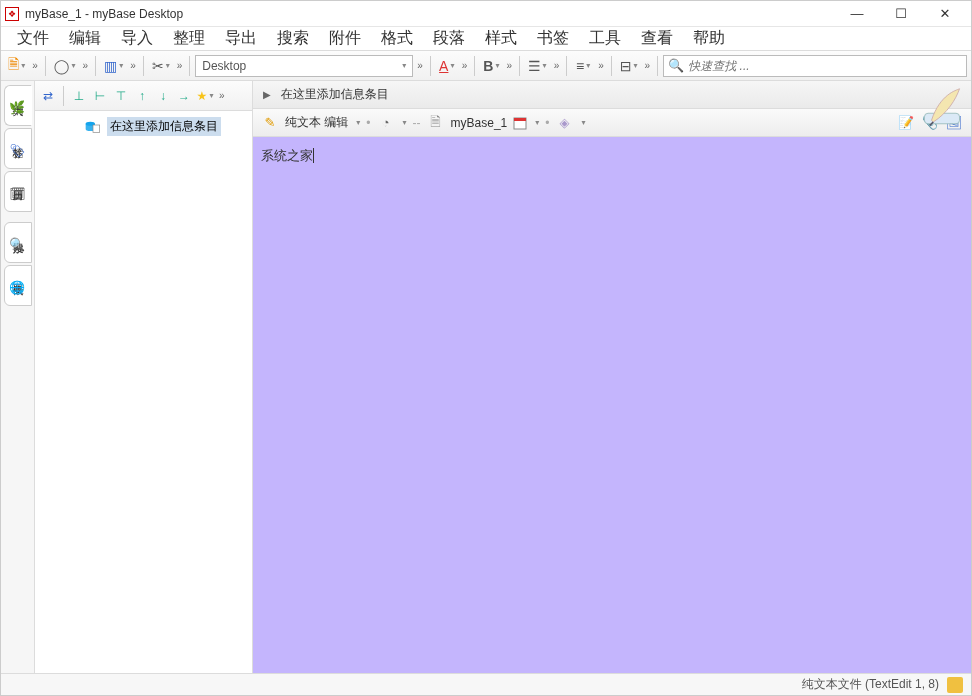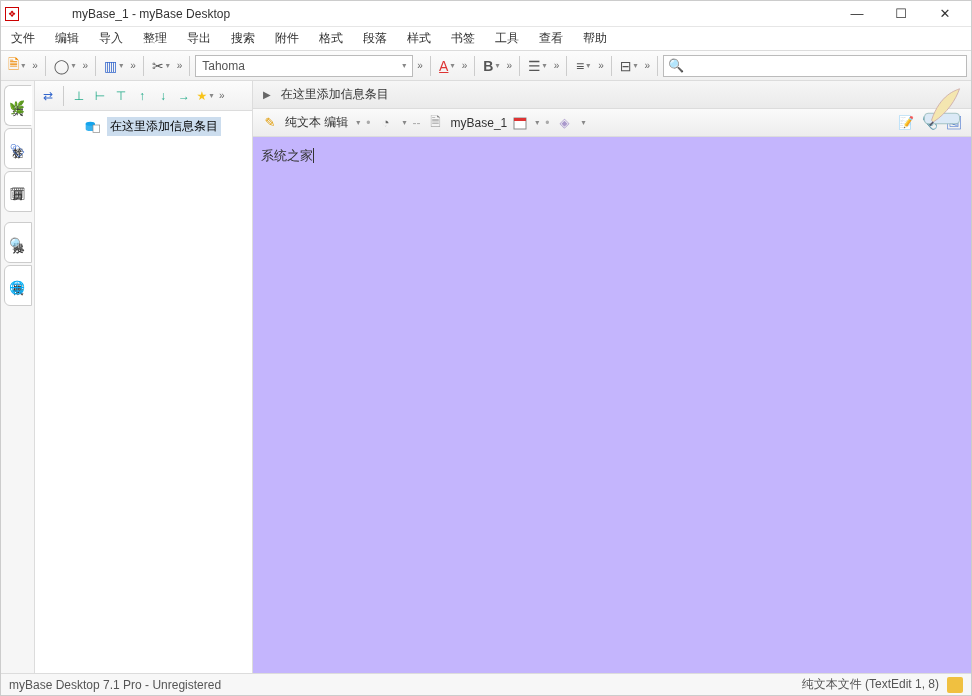--- a/index.html
+++ b/index.html
@@ -2,26 +2,26 @@
 <html><head>
 <meta charset="utf-8">
 <style>
 * { margin: 0; padding: 0; box-sizing: border-box; font-family: Tahoma, "Microsoft YaHei", sans-serif; }
 html, body { width: 972px; height: 696px; overflow: hidden; background: #fff; }
 .window { width: 972px; height: 696px; display: flex; flex-direction: column; border: 1px solid #ccc; background: #fff; }
 
 
 .titlebar { height: 26px; background: #fff; display: flex; align-items: center; padding: 0 4px; border-bottom: 1px solid #e6e6e6; }
 .titlebar .app-icon { width: 14px; height: 14px; background: #fff; border: 1px solid #c00; color: #c00; font-size: 9px; display: flex; align-items: center; justify-content: center; margin-right: 6px; }
-.titlebar .title-text { font-size: 12px; color: #333; margin-left: 47px; }
+.titlebar .title-text { font-size: 12px; color: #333; }
 .titlebar .spacer { flex: 1; }
 .titlebar .win-btn { width: 44px; height: 26px; display: flex; align-items: center; justify-content: center; font-size: 13px; color: #333; }
 
 
-.menubar { height: 24px; display: flex; align-items: center; padding: 0 0; font-size: 12px; color: #333; border-bottom: 1px solid #dcdcdc; }
+.menubar { height: 24px; display: flex; align-items: center; padding: 0 6px; font-size: 16px; color: #333; border-bottom: 1px solid #dcdcdc; }
 .menubar .menu-item { padding: 3px 10px; }
 
 
 .toolbar1 { height: 30px; display: flex; align-items: center; padding: 0 4px; gap: 2px; border-bottom: 1px solid #dcdcdc; background: linear-gradient(#fcfcfc,#f1f1f1); }
 .tb-btn { min-width: 22px; height: 22px; display: flex; align-items: center; justify-content: center; font-size: 14px; color: #555; border-radius: 3px; padding: 0 3px; }
 .tb-sep { width: 1px; height: 20px; background: #ccc; margin: 0 3px; }
 .dd-arrow { font-size: 8px; color: #888; margin-left: 2px; }
 .dbl-chev { font-size: 10px; color: #666; padding: 0 2px; }
 .font-select { height: 22px; width: 218px; border: 1px solid #bbb; background: #fff; font-size: 12px; display: flex; align-items: center; padding: 0 6px; color: #555; justify-content: space-between; }
 .search-box { height: 22px; flex: 1; min-width: 120px; border: 1px solid #bbb; background: #fff; display: flex; align-items: center; padding: 0 4px; }
@@ -131,21 +131,21 @@
       </div>
     <div class="dbl-chev">»</div>
     <div class="tb-sep"></div>
     <div class="tb-btn">
         <span>✂</span>
         <span class="dd-arrow">▾</span>
       </div>
     <div class="dbl-chev">»</div>
     <div class="tb-sep"></div>
     <div class="font-select">
-      <span>Tahoma</span>
+      <span>Desktop</span>
       <span class="dd-arrow">▾</span>
     </div>
     <div class="dbl-chev">»</div>
     <div class="tb-sep"></div>
     <div class="tb-btn">
         <span style="text-decoration:underline;color:#d33">A</span>
         <span class="dd-arrow">▾</span>
       </div>
     <div class="dbl-chev">»</div>
     <div class="tb-sep"></div>
@@ -159,20 +159,21 @@
     <div class="dbl-chev">»</div>
     <div class="tb-sep"></div>
     <div class="tb-btn">≡<span class="dd-arrow">▾</span></div>
     <div class="dbl-chev">»</div>
     <div class="tb-sep"></div>
     <div class="tb-btn">⊟<span class="dd-arrow">▾</span></div>
     <div class="dbl-chev">»</div>
     <div class="tb-sep"></div>
     <div class="search-box">
       <span class="mag">🔍</span>
+      <input placeholder="快速查找 ..." style="">
     </div>
   </div>
 
   <div class="body-area">
 
     <div class="vtabs">
       <div class="vtab active">
         <span class="vtab-label">大纲</span>
         <span class="vtab-icon ico-green">🌿</span>
       </div>
@@ -257,19 +258,18 @@
       </div>
 
       <div class="editor-area">
         <span>系统之家</span><span class="cursor"></span>
       </div>
     </div>
 
   </div>
 
   <div class="statusbar">
-    <span>myBase Desktop 7.1 Pro - Unregistered</span>
     <div class="spacer"></div>
     <span>纯文本文件 (TextEdit 1, 8)</span>
     <div class="sb-icon"></div>
   </div>
 
 </div>
 
 </body></html>

